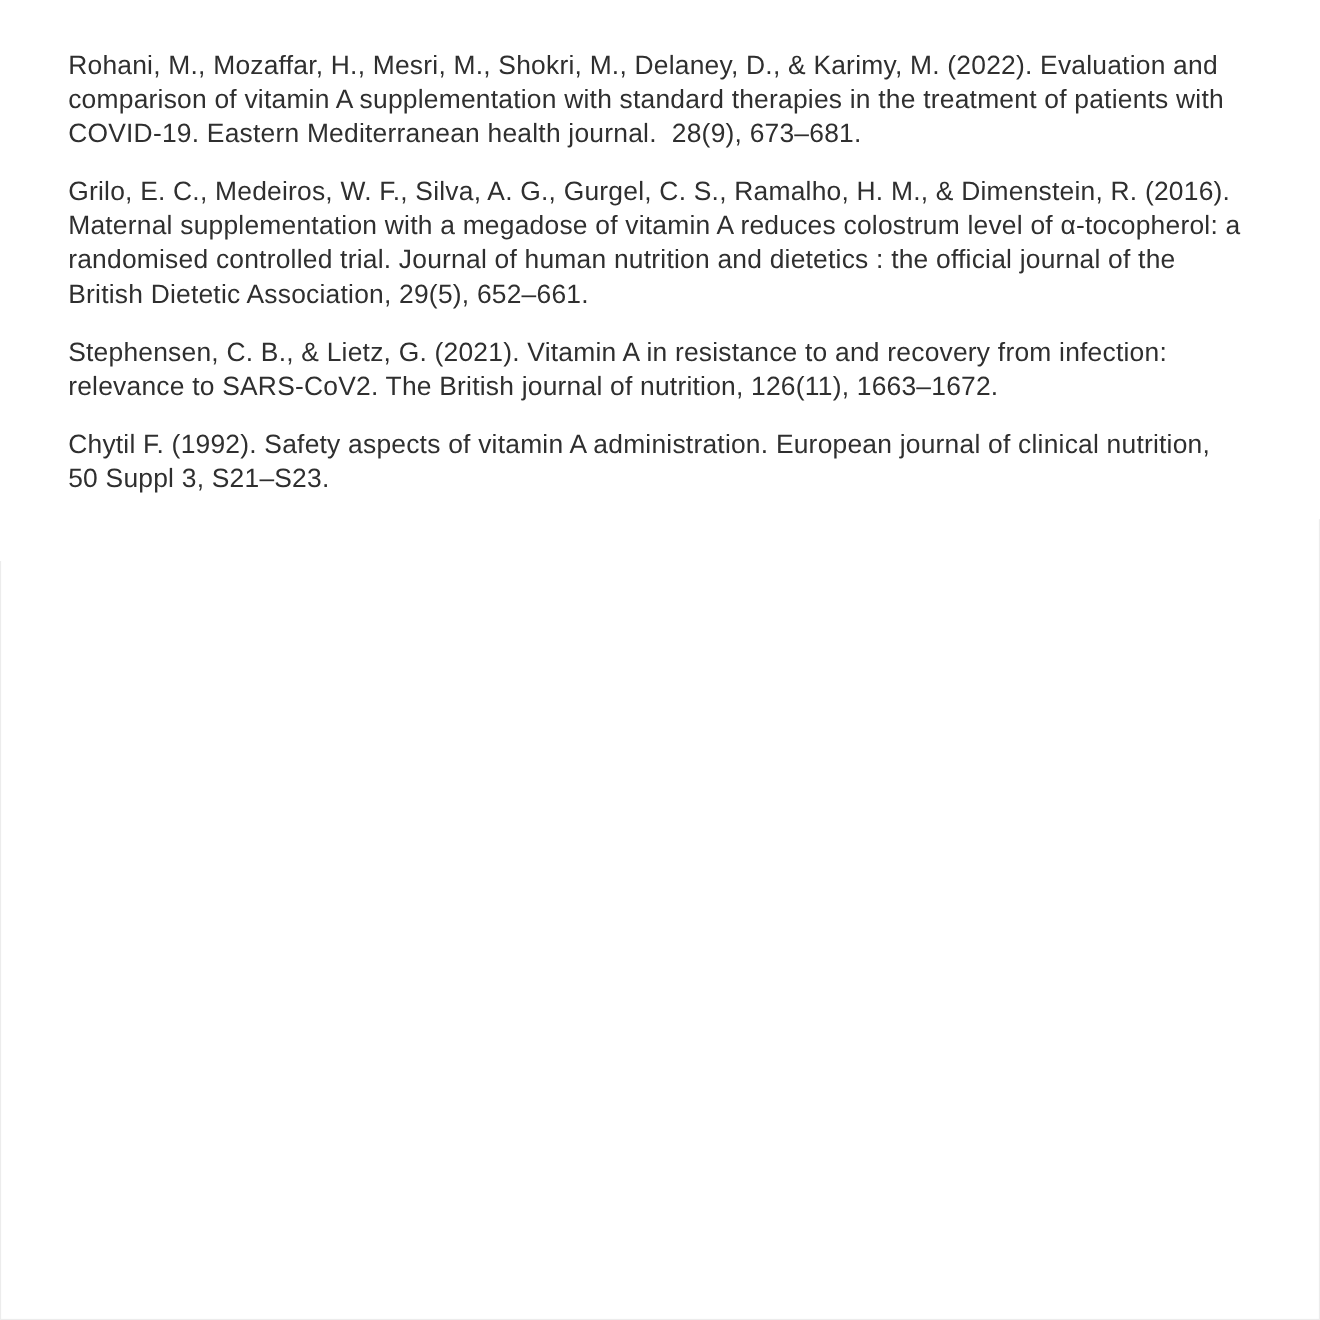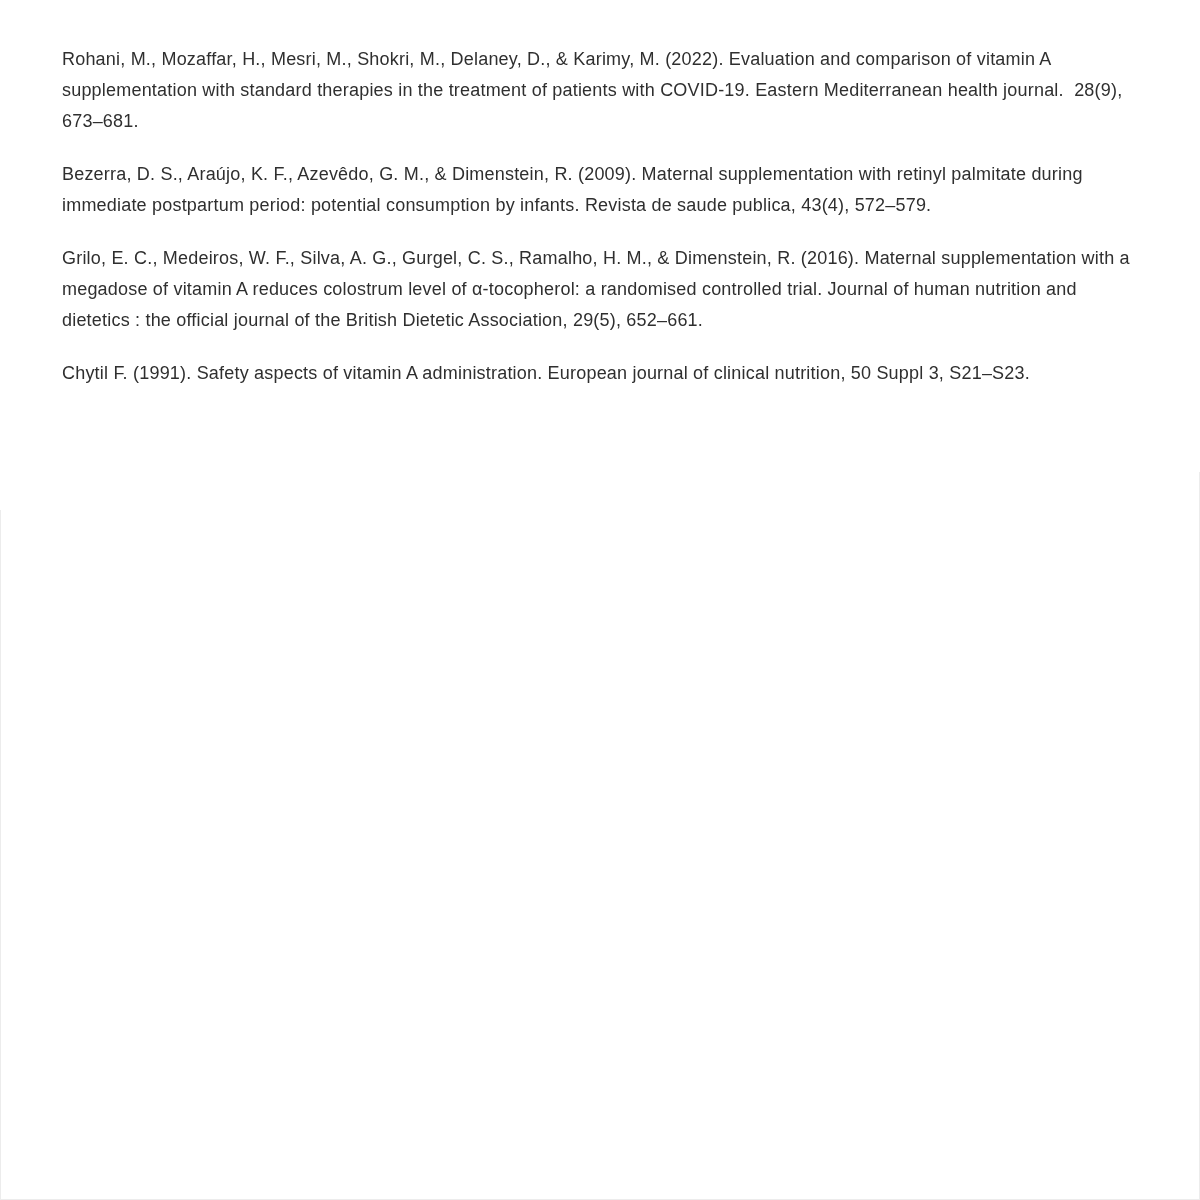--- a/index.html
+++ b/index.html
@@ -15,39 +15,39 @@
     font-family: "Liberation Sans", "DejaVu Sans", sans-serif;
   }
   .page {
     position: absolute;
     top: 44px;
     left: 62px;
     width: 1068px;
   }
   .ref {
     margin: 0 0 22px 0;
-    font-size: 18px;
+    font-size: 24px;
     line-height: 31px;
     color: #2f2f2f;
     letter-spacing: 0.2px;
     white-space: pre-wrap;
   }
   .edge {
     position: absolute;
     background: #ececec;
   }
   .edge-left   { left: 0; top: 510px; width: 1px; height: 690px; }
   .edge-right  { right: 0; top: 472px; width: 1px; height: 728px; }
   .edge-bottom { left: 0; bottom: 0; width: 1200px; height: 1px; }
 </style>
 </head>
 <body>
 
 <div class="page">
   <p class="ref">Rohani, M., Mozaffar, H., Mesri, M., Shokri, M., Delaney, D., &amp; Karimy, M. (2022). Evaluation and comparison of vitamin A supplementation with standard therapies in the treatment of patients with COVID-19. Eastern Mediterranean health journal.  28(9), 673–681.</p>
-  <p class="ref">Bezerra, D. S., Araújo, K. F., Azevêdo, G. M., &amp; Dimenstein, R. (2009). Maternal supplementation with retinyl palmitate during immediate postpartum period: potential consumption by infants. Revista de saude publica, 43(4), 572–579.</p>
   <p class="ref">Grilo, E. C., Medeiros, W. F., Silva, A. G., Gurgel, C. S., Ramalho, H. M., &amp; Dimenstein, R. (2016). Maternal supplementation with a megadose of vitamin A reduces colostrum level of α-tocopherol: a randomised controlled trial. Journal of human nutrition and dietetics : the official journal of the British Dietetic Association, 29(5), 652–661.</p>
-  <p class="ref">Chytil F. (1991). Safety aspects of vitamin A administration. European journal of clinical nutrition, 50 Suppl 3, S21–S23.</p>
+  <p class="ref">Stephensen, C. B., &amp; Lietz, G. (2021). Vitamin A in resistance to and recovery from infection: relevance to SARS-CoV2. The British journal of nutrition, 126(11), 1663–1672.</p>
+  <p class="ref">Chytil F. (1992). Safety aspects of vitamin A administration. European journal of clinical nutrition, 50 Suppl 3, S21–S23.</p>
 </div>
 
 <div class="edge edge-left"></div>
 <div class="edge edge-right"></div>
 <div class="edge edge-bottom"></div>
 
 </body></html>

